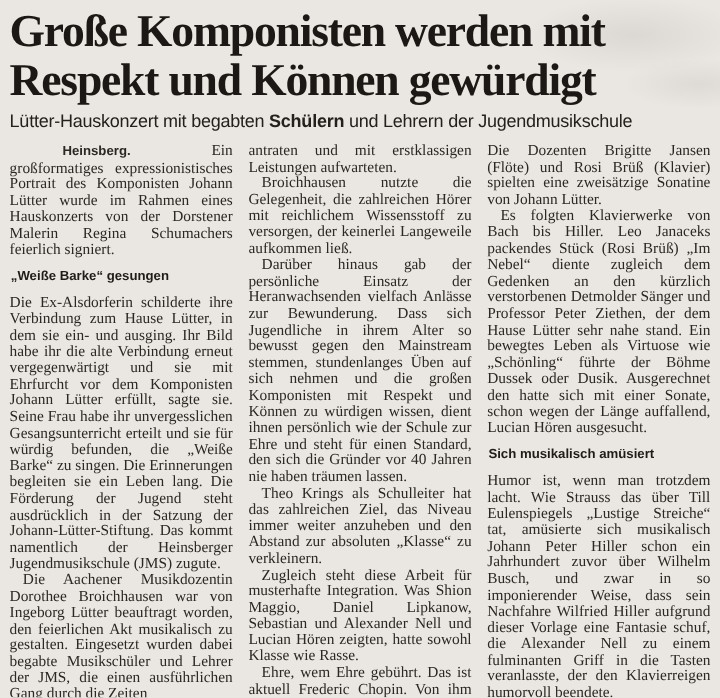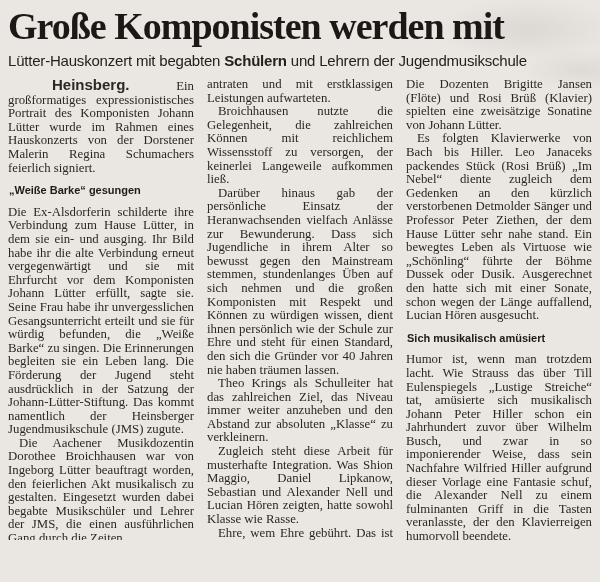--- a/index.html
+++ b/index.html
@@ -59,55 +59,56 @@
     text-align: justify;
     hyphens: auto;
     -webkit-hyphens: auto;
     overflow: hidden;
   }
   .col p { margin: 0; }
   .col p.indent { text-indent: 11px; }
   .dateline {
     font-family: "Liberation Sans", "DejaVu Sans", sans-serif;
     font-weight: bold;
-    font-size: 15px;
+    font-size: 11px;
     padding-left: 44px;
   }
   .subhead {
     margin: 9px 0 8px 1px;
     font-family: "Liberation Sans", "DejaVu Sans", sans-serif;
     font-weight: bold;
     font-size: 11px;
     text-align: left;
     color: #1e1b18;
   }
 </style>
 </head>
 <body>
 
 <div class="page">
 
   <h1 class="headline">
     <span class="hl-line">Große Komponisten werden mit</span>
+    <span class="hl-line">Respekt und Können gewürdigt</span>
   </h1>
 
   <p class="subtitle"><span>Lütter-Hauskonzert mit begabten </span><span class="st-bold">Schülern</span><span> und Lehrern der Jugendmusikschule</span></p>
 
   <div class="columns">
 
     <div class="col">
       <p><b class="dateline">Heinsberg.</b> <span>Ein großformatiges expressionistisches Portrait des Komponisten Johann Lütter wurde im Rahmen eines Hauskonzerts von der Dorstener Malerin Regina Schumachers feierlich signiert.</span></p>
       <h2 class="subhead">„Weiße Barke“ gesungen</h2>
       <p>Die Ex-Alsdorferin schilderte ihre Verbindung zum Hause Lütter, in dem sie ein- und ausging. Ihr Bild habe ihr die alte Verbindung erneut vergegenwärtigt und sie mit Ehrfurcht vor dem Komponisten Johann Lütter erfüllt, sagte sie. Seine Frau habe ihr unvergesslichen Gesangsunterricht erteilt und sie für würdig befunden, die „Weiße Barke“ zu singen. Die Erinnerungen begleiten sie ein Leben lang. Die Förderung der Jugend steht ausdrücklich in der Satzung der Johann-Lütter-Stiftung. Das kommt namentlich der Heinsberger Jugendmusikschule (JMS) zugute.</p>
       <p class="indent">Die Aachener Musikdozentin Dorothee Broichhausen war von Ingeborg Lütter beauftragt worden, den feierlichen Akt musikalisch zu gestalten. Eingesetzt wurden dabei begabte Musikschüler und Lehrer der JMS, die einen ausführlichen Gang durch die Zeiten</p>
     </div>
 
     <div class="col">
       <p>antraten und mit erstklassigen Leistungen aufwarteten.</p>
-      <p class="indent">Broichhausen nutzte die Gelegenheit, die zahlreichen Können mit reichlichem Wissensstoff zu versorgen, der keinerlei Langeweile aufkommen ließ.</p>
+      <p class="indent">Broichhausen nutzte die Gelegenheit, die zahlreichen Hörer mit reichlichem Wissensstoff zu versorgen, der keinerlei Langeweile aufkommen ließ.</p>
       <p class="indent">Darüber hinaus gab der persönliche Einsatz der Heranwachsenden vielfach Anlässe zur Bewunderung. Dass sich Jugendliche in ihrem Alter so bewusst gegen den Mainstream stemmen, stundenlanges Üben auf sich nehmen und die großen Komponisten mit Respekt und Können zu würdigen wissen, dient ihnen persönlich wie der Schule zur Ehre und steht für einen Standard, den sich die Gründer vor 40 Jahren nie haben träumen lassen.</p>
       <p class="indent">Theo Krings als Schulleiter hat das zahlreichen Ziel, das Niveau immer weiter anzuheben und den Abstand zur absoluten „Klasse“ zu verkleinern.</p>
       <p class="indent">Zugleich steht diese Arbeit für musterhafte Integration. Was Shion Maggio, Daniel Lipkanow, Sebastian und Alexander Nell und Lucian Hören zeigten, hatte sowohl Klasse wie Rasse.</p>
       <p class="indent">Ehre, wem Ehre gebührt. Das ist aktuell Frederic Chopin. Von ihm erklang ein posthumes Nocturne.</p>
     </div>
 
     <div class="col">
       <p>Die Dozenten Brigitte Jansen (Flöte) und Rosi Brüß (Klavier) spielten eine zweisätzige Sonatine von Johann Lütter.</p>
       <p class="indent">Es folgten Klavierwerke von Bach bis Hiller. Leo Janaceks packendes Stück (Rosi Brüß) „Im Nebel“ diente zugleich dem Gedenken an den kürzlich verstorbenen Detmolder Sänger und Professor Peter Ziethen, der dem Hause Lütter sehr nahe stand. Ein bewegtes Leben als Virtuose wie „Schönling“ führte der Böhme Dussek oder Dusik. Ausgerechnet den hatte sich mit einer Sonate, schon wegen der Länge auffallend, Lucian Hören ausgesucht.</p>
       <h2 class="subhead">Sich musikalisch amüsiert</h2>

